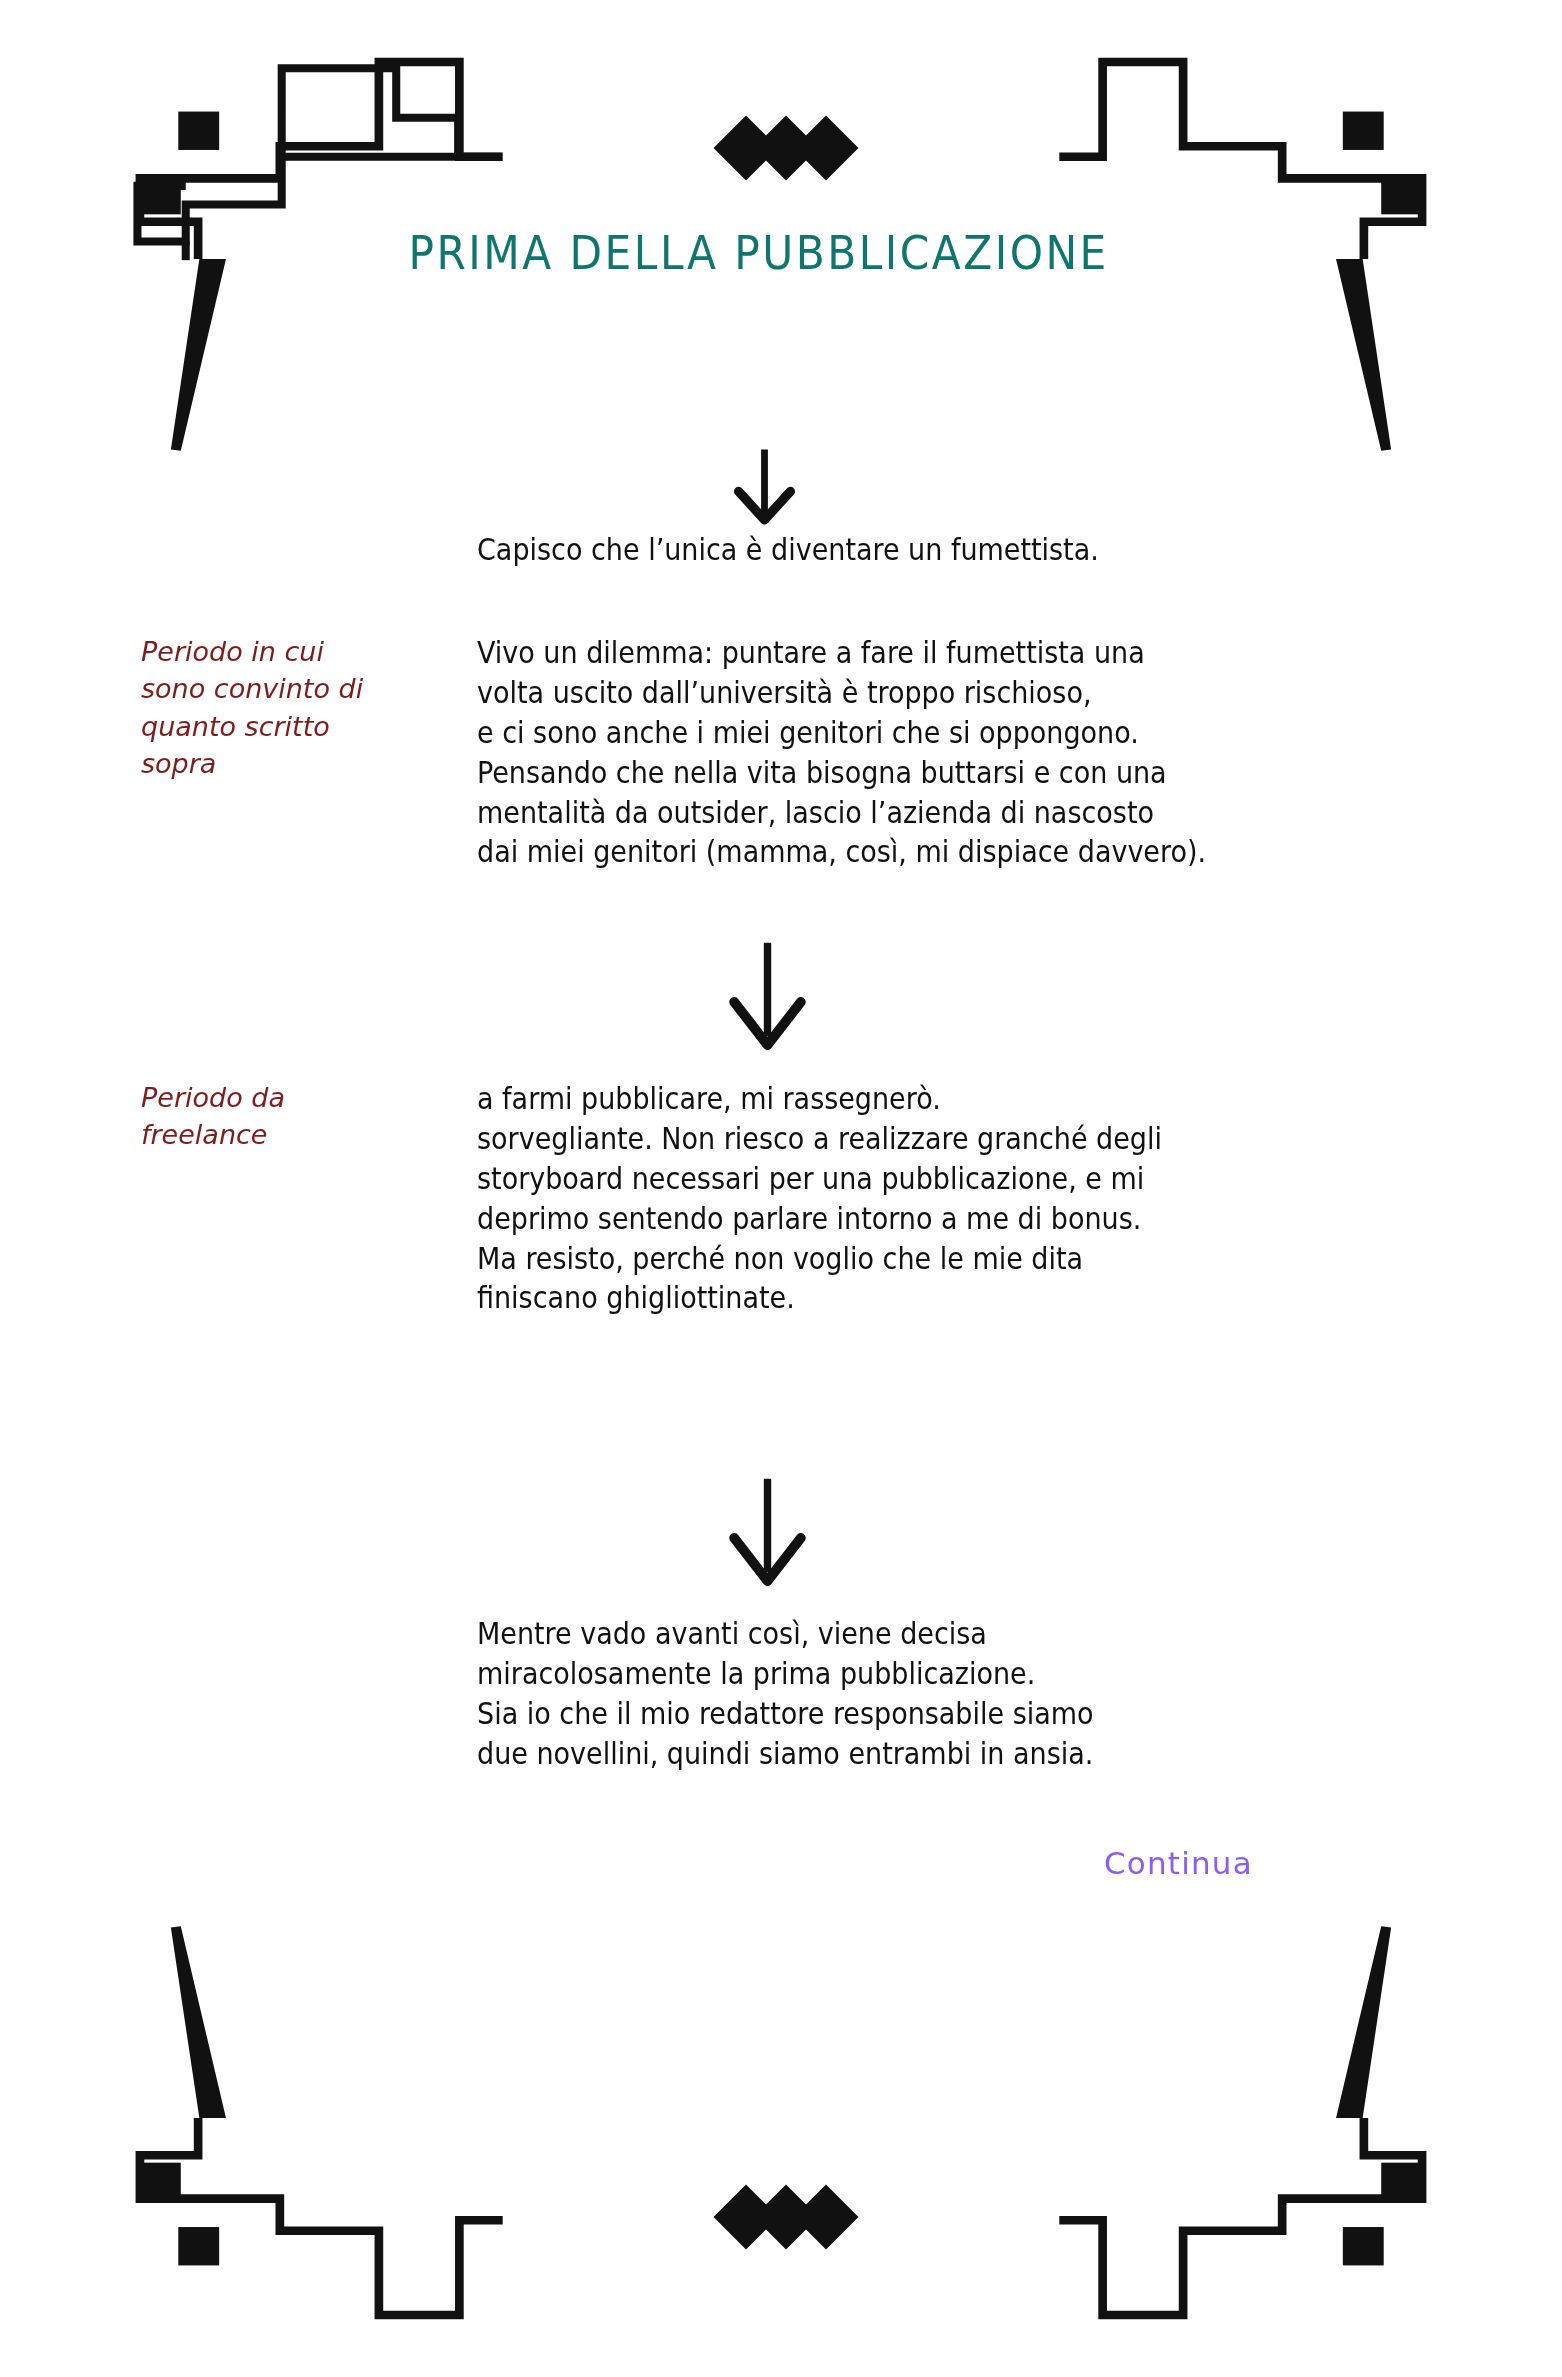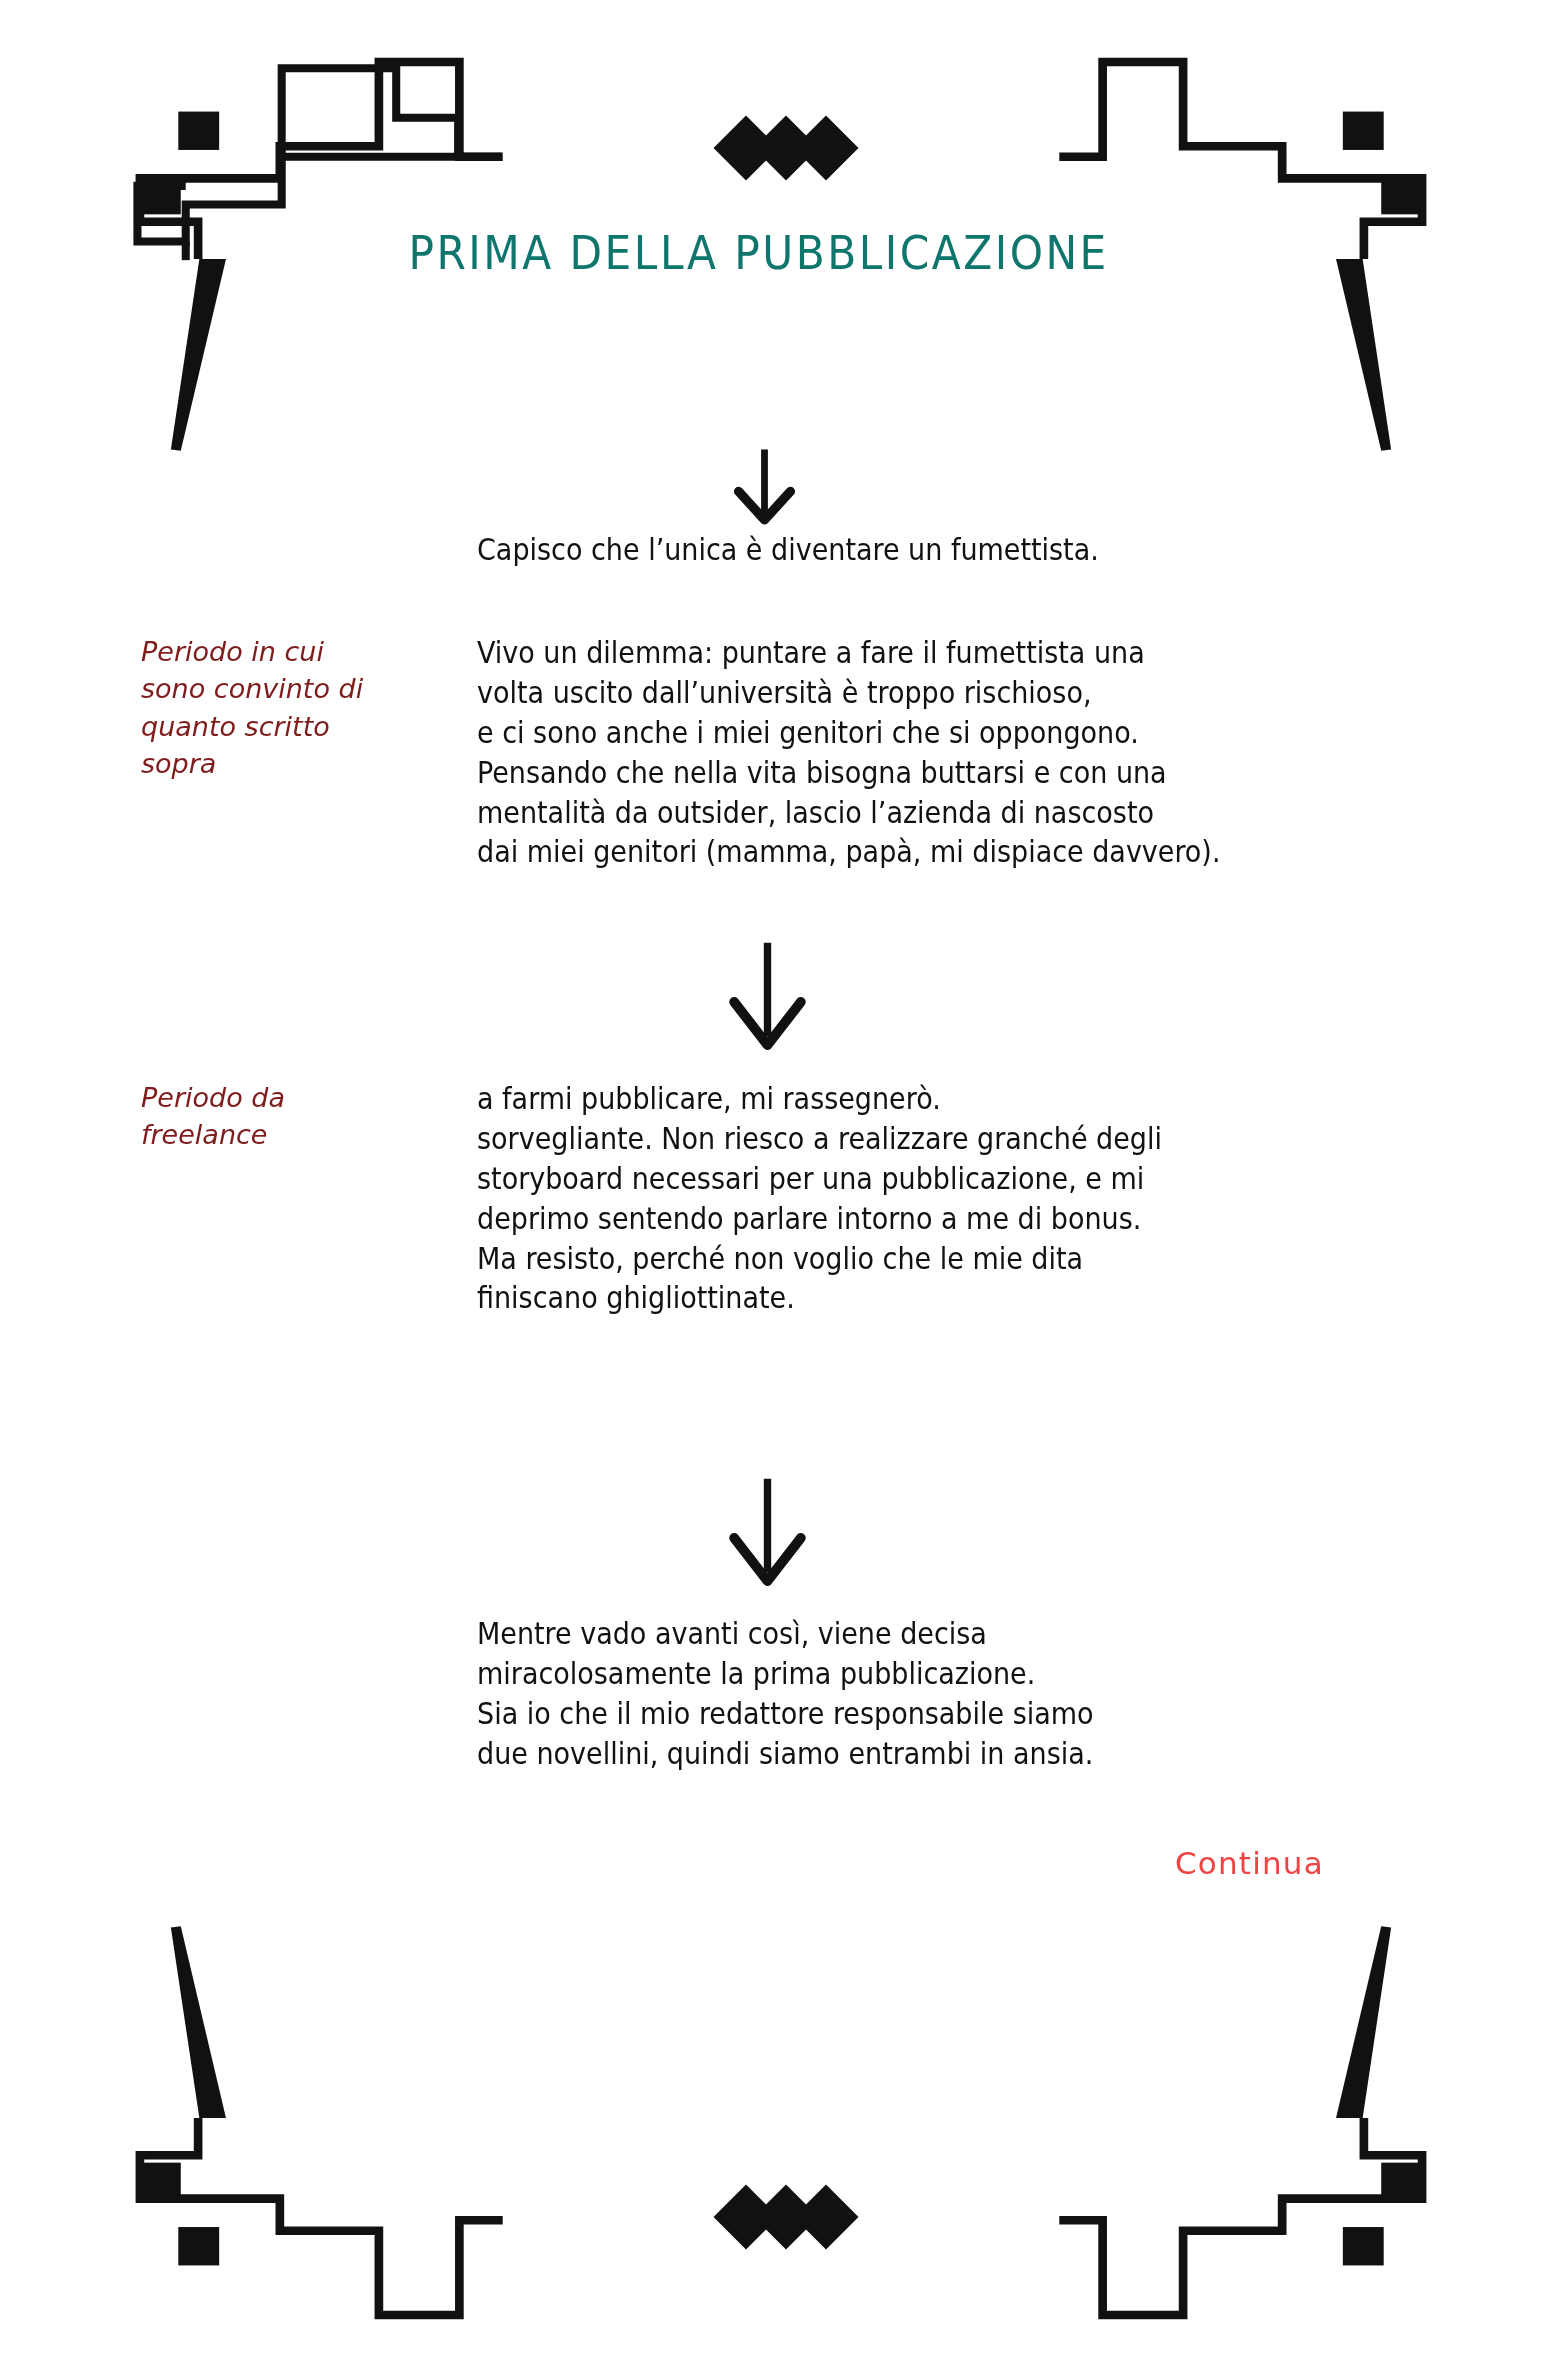--- a/index.html
+++ b/index.html
@@ -94,25 +94,25 @@
   #intro-line { top: 530px; }
   #para-1     { top: 633px; }
   #para-2     { top: 1079px; }
   #para-3     { top: 1614px; }
 
   #label-1 { left: 141px; top: 633px; }
   #label-2 { left: 141px; top: 1079px; }
 
   #continua {
     position: absolute;
-    left: 1175px;
+    left: 1104px;
     top: 1845px;
     font-family: "DejaVu Sans", sans-serif;
     font-size: 31px;
-    color: #ef4444;
+    color: #8b5cf6;
     letter-spacing: 1.2px;
     white-space: nowrap;
   }
 </style>
 </head>
 <body>
 
 <div id="page">
 
   <svg class="frame-svg" viewBox="0 0 2523 3839">
@@ -177,21 +177,21 @@
     <div>quanto scritto</div>
     <div>sopra</div>
   </div>
 
   <div class="body-block" id="para-1">
     <p>Vivo un dilemma: puntare a fare il fumettista una</p>
     <p>volta uscito dall’università è troppo rischioso,</p>
     <p>e ci sono anche i miei genitori che si oppongono.</p>
     <p>Pensando che nella vita bisogna buttarsi e con una</p>
     <p>mentalità da outsider, lascio l’azienda di nascosto</p>
-    <p>dai miei genitori (mamma, papà, mi dispiace davvero).</p>
+    <p>dai miei genitori (mamma, così, mi dispiace davvero).</p>
   </div>
 
   <svg class="arrow" style="left:712px; top:940px;" width="111" height="114" viewBox="0 0 180 184">
     <line x1="90" y1="4" x2="90" y2="156" stroke="#111111" stroke-width="12"></line>
     <polyline points="36,100 90,170 144,100" fill="none" stroke="#111111" stroke-width="16" stroke-linecap="round" stroke-linejoin="round"></polyline>
   </svg>
 
   <div class="side-label" id="label-2">
     <div>Periodo da</div>
     <div>freelance</div>

